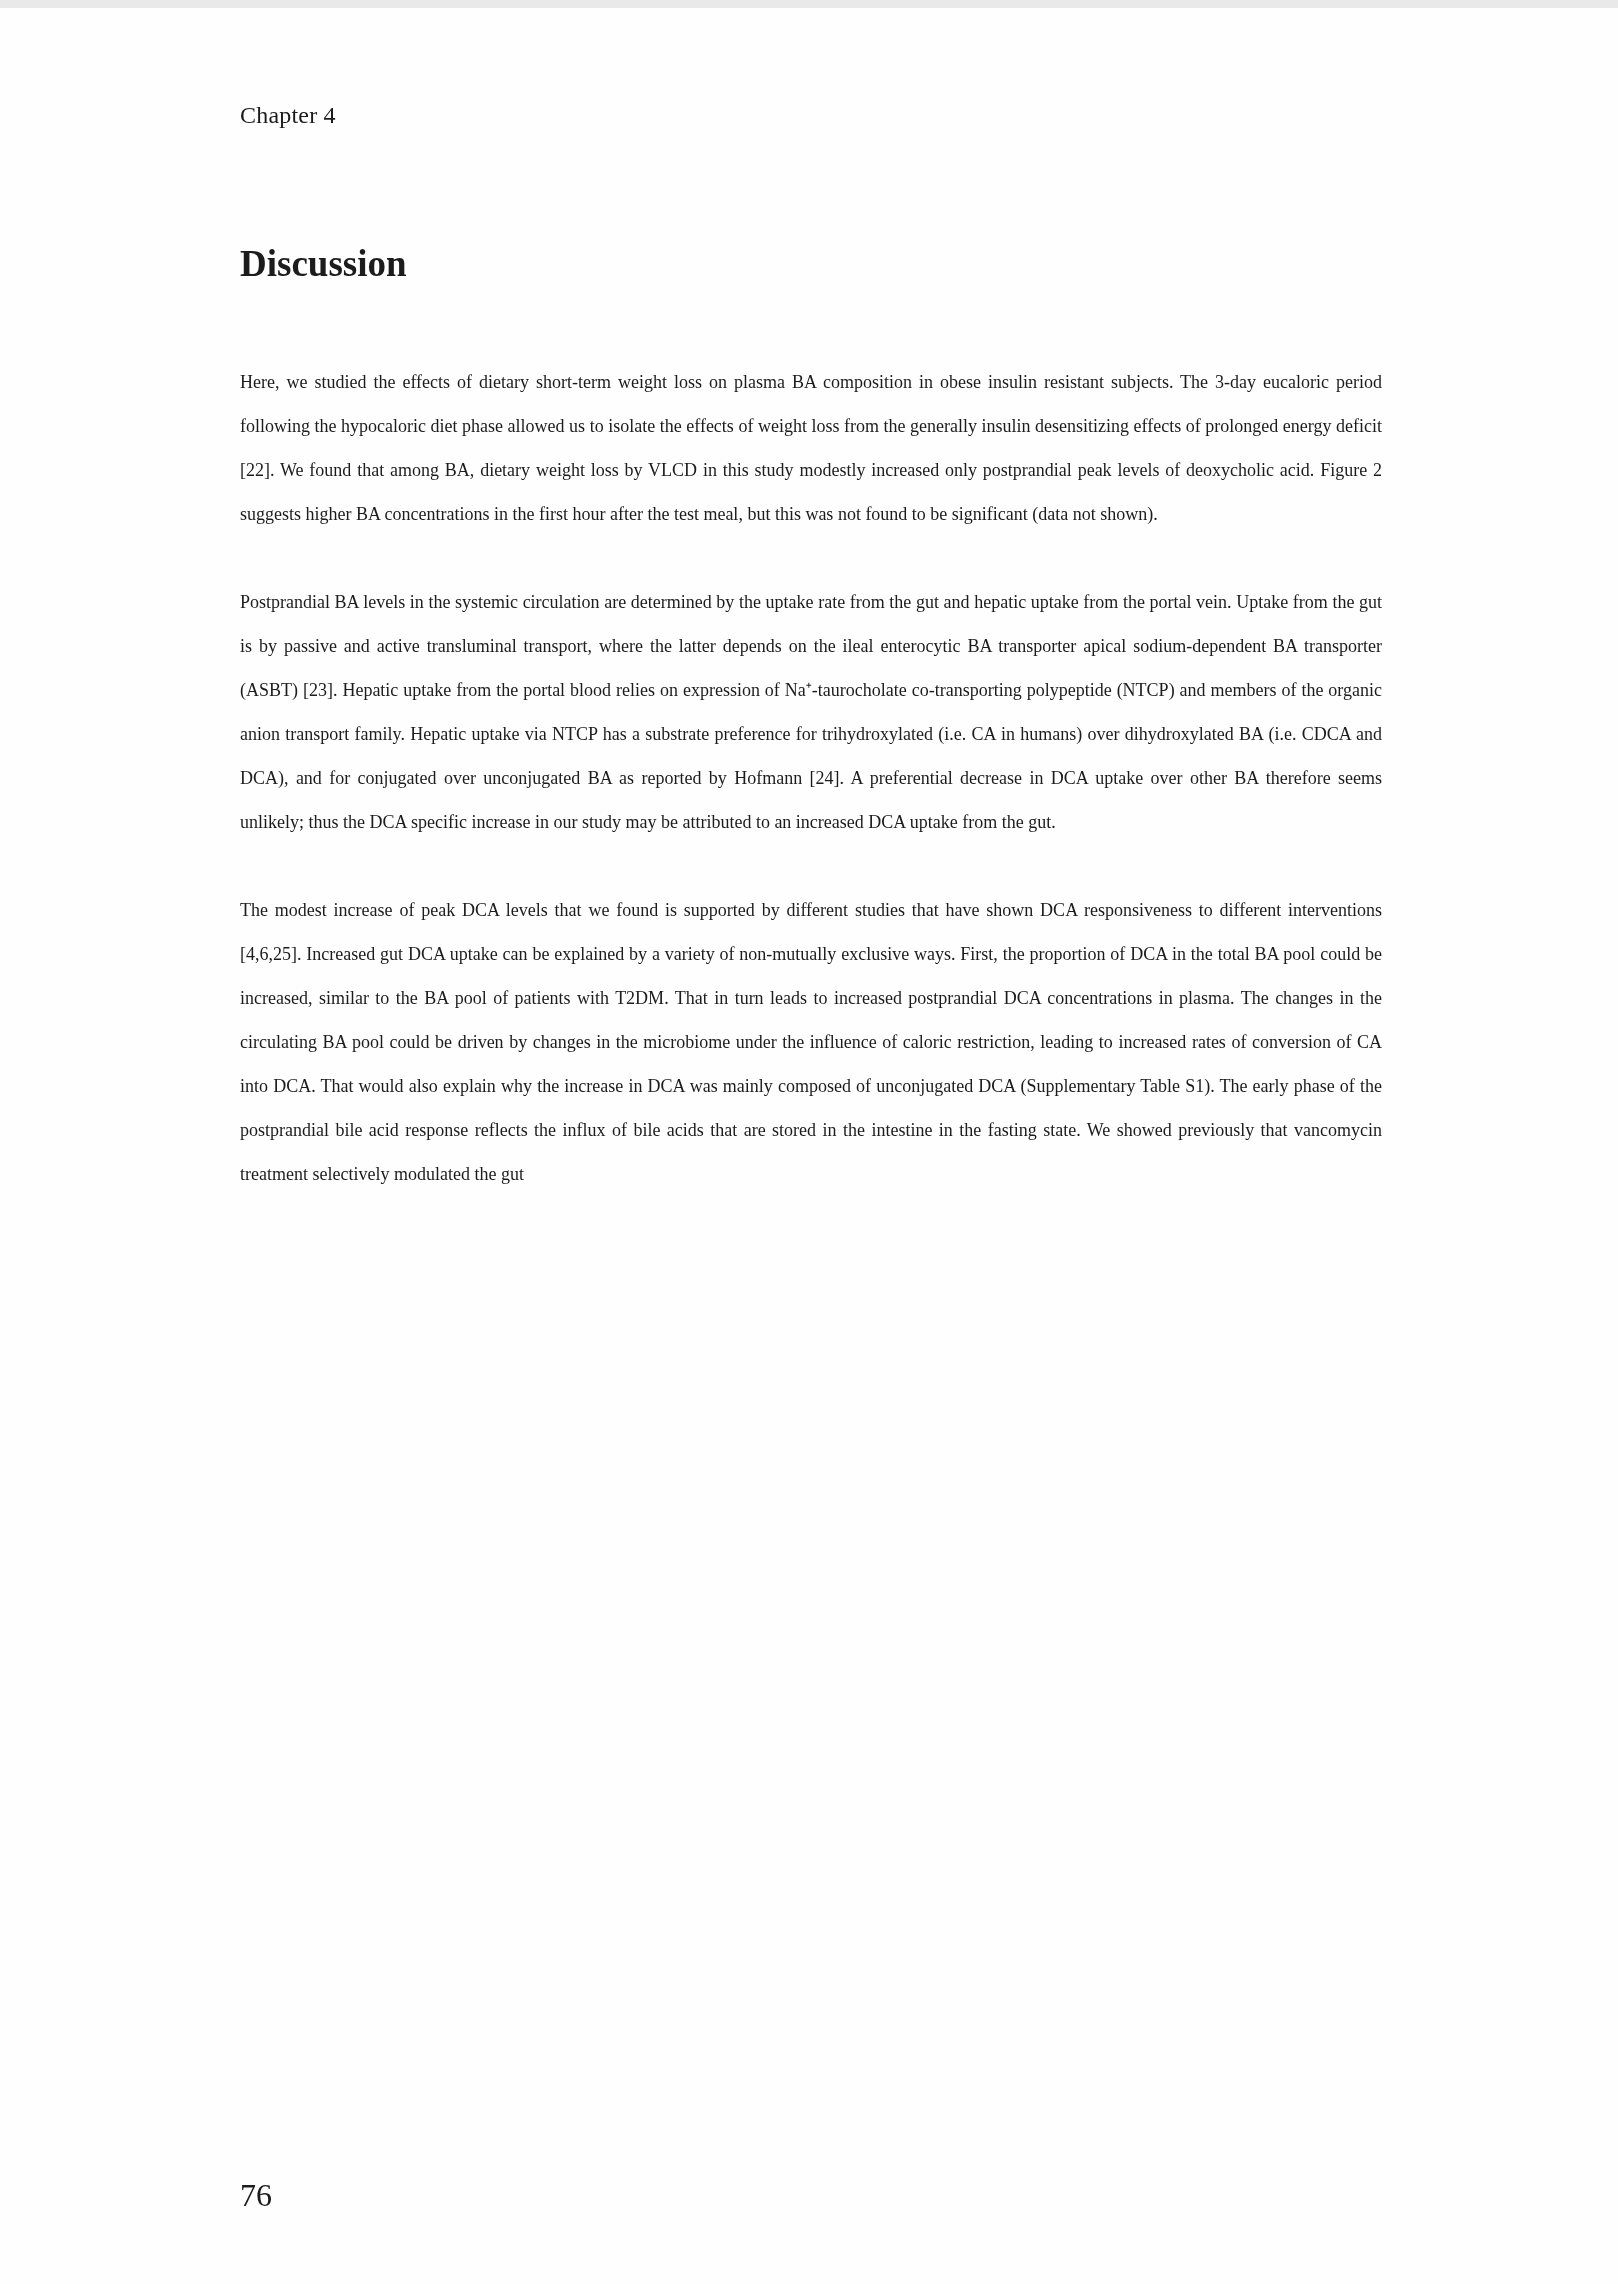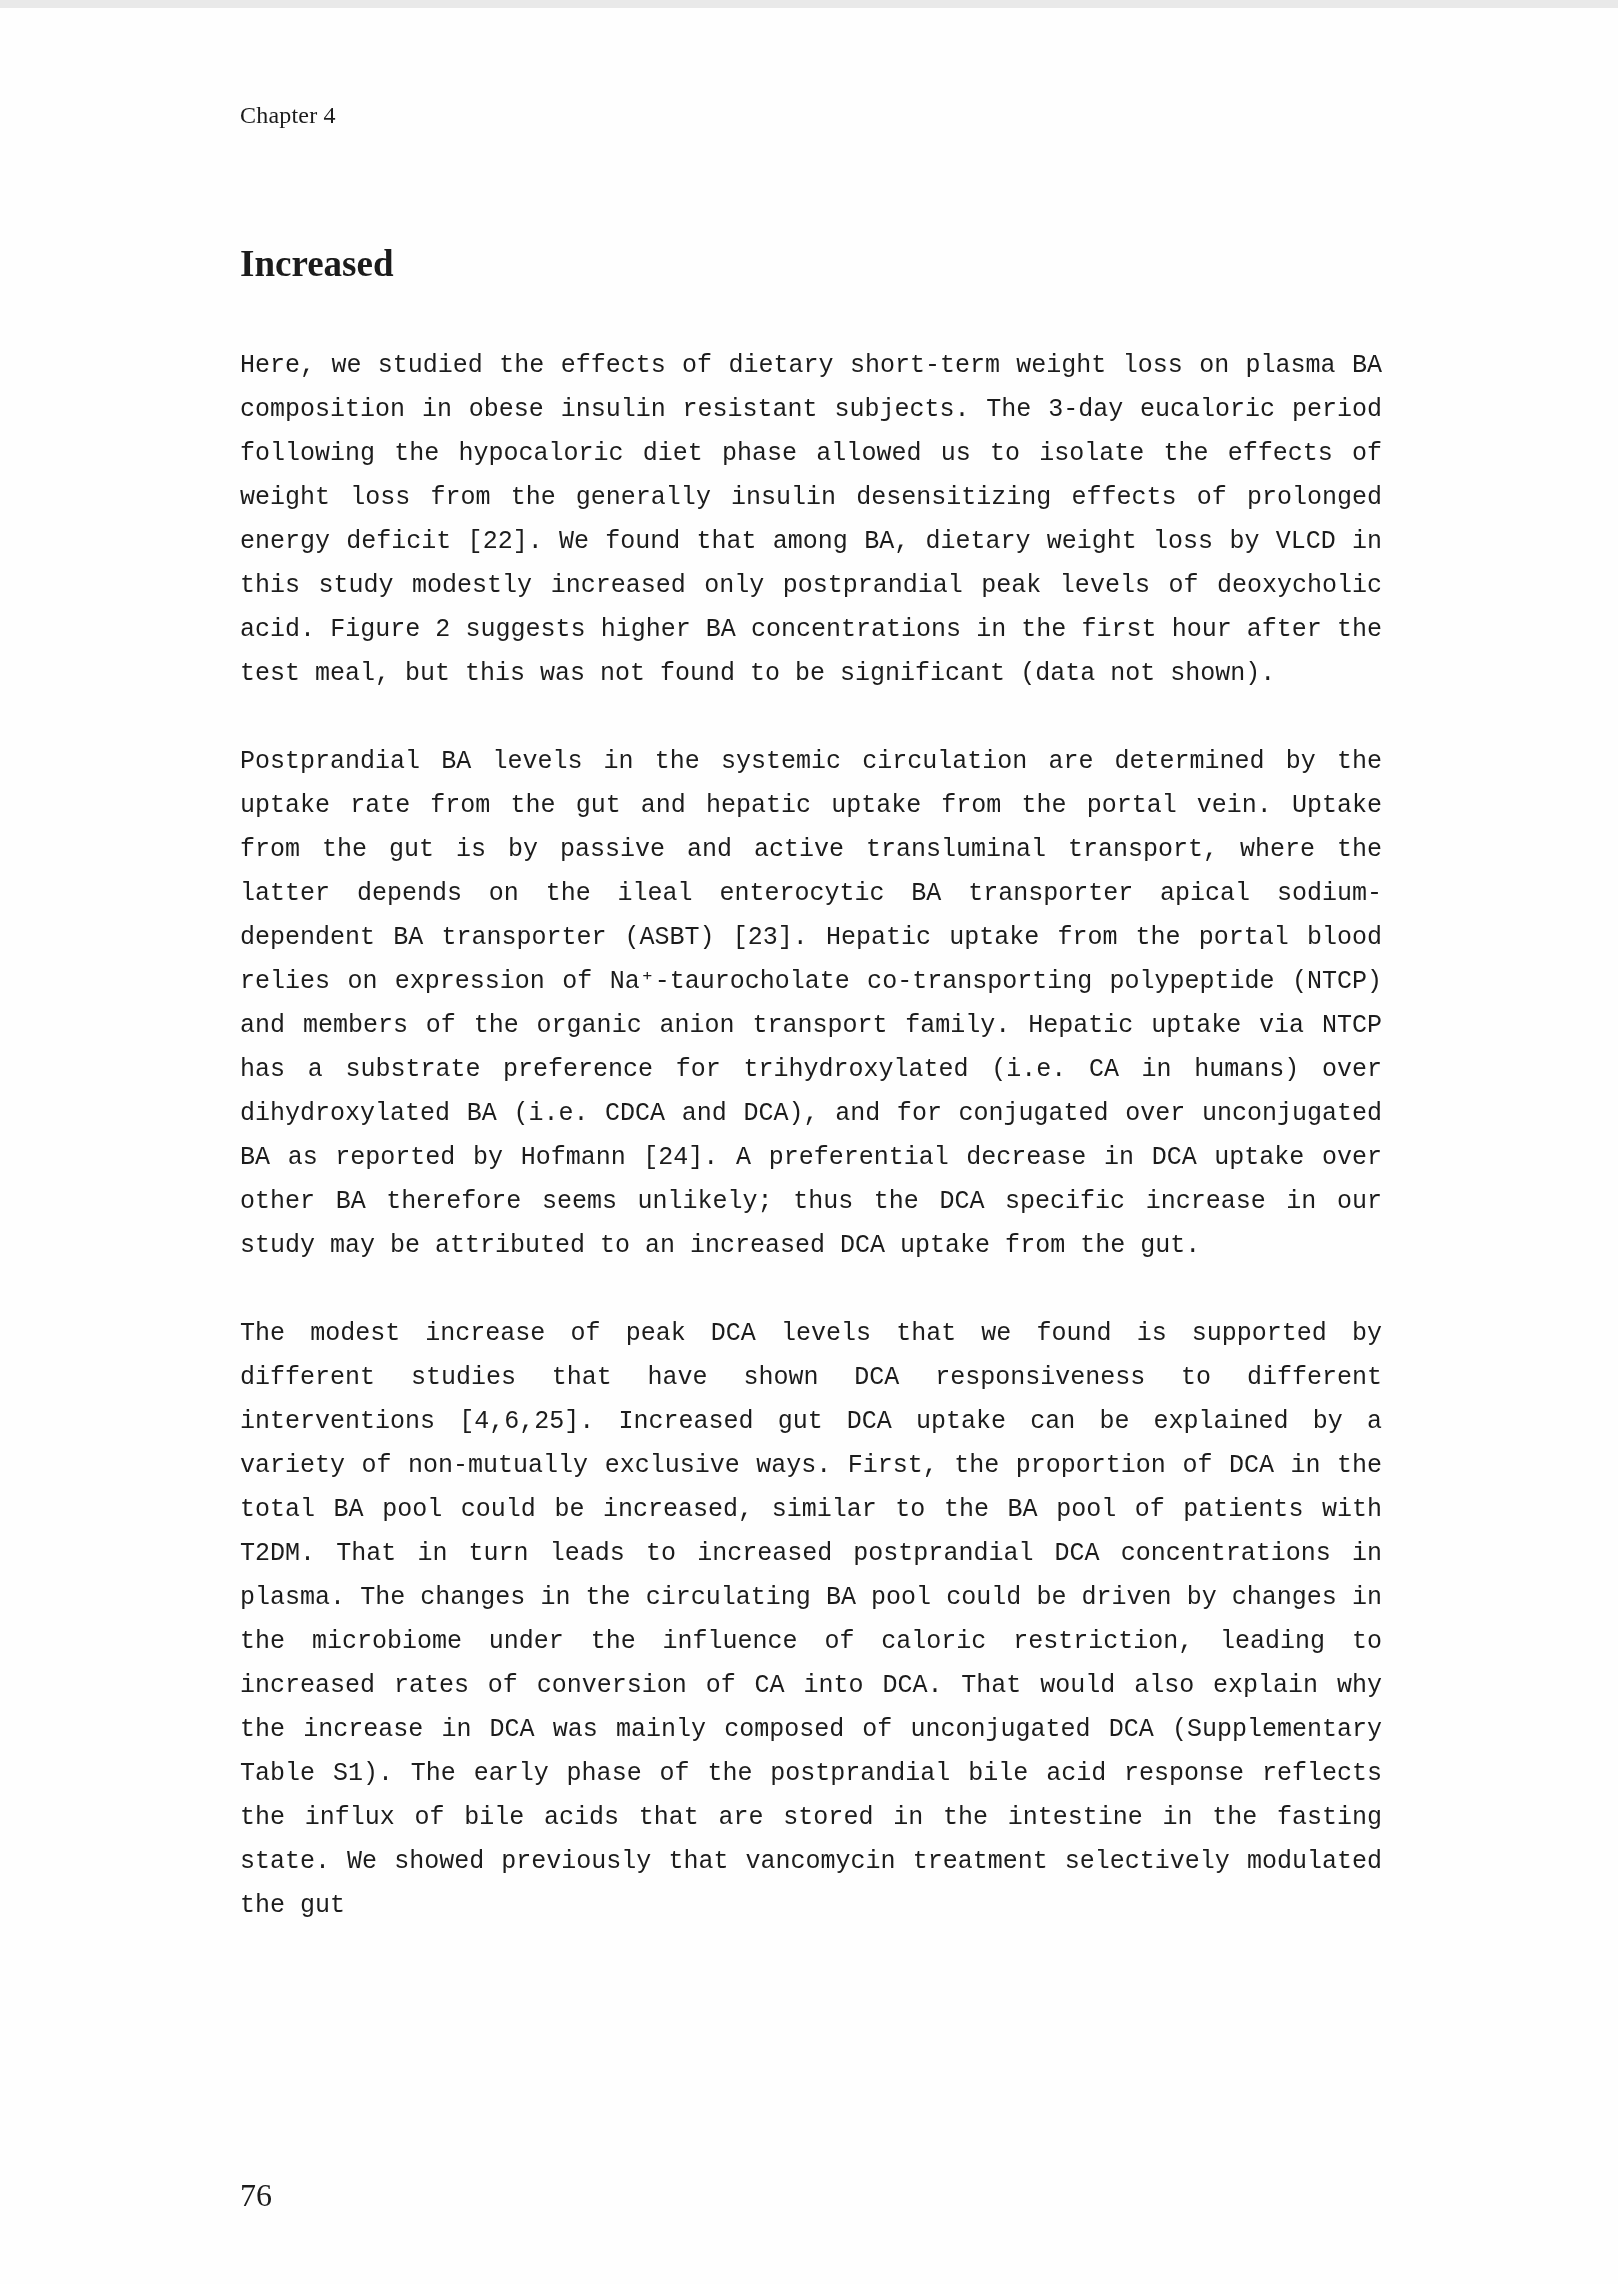--- a/index.html
+++ b/index.html
@@ -29,47 +29,46 @@
     position: absolute;
     top: 234px;
     left: 240px;
     font-size: 37px;
     font-weight: bold;
     line-height: 1.2;
     margin: 0;
   }
   .body-text {
     position: absolute;
-    top: 336px;
+    top: 352px;
     left: 240px;
     width: 1142px;
-    font-size: 25px;
+    font-size: 18px;
     line-height: 44px;
     text-align: justify;
-    font-family: Liberation Mono, monospace;
   }
   .body-text p {
     margin: 0 0 44px 0;
   }
   .page-number {
     position: absolute;
     top: 2168px;
     left: 240px;
     font-size: 32px;
     line-height: 1.2;
   }
 </style>
 </head>
 <body>
 
 <div class="page">
 
   <div class="chapter-label">Chapter 4</div>
 
-  <h1 class="section-title">Increased</h1>
+  <h1 class="section-title">Discussion</h1>
 
   <div class="body-text">
     <p>Here, we studied the effects of dietary short-term weight loss on plasma BA composition in obese insulin resistant subjects. The 3-day eucaloric period following the hypocaloric diet phase allowed us to isolate the effects of weight loss from the generally insulin desensitizing effects of prolonged energy deficit [22]. We found that among BA, dietary weight loss by VLCD in this study modestly increased only postprandial peak levels of deoxycholic acid. Figure 2 suggests higher BA concentrations in the first hour after the test meal, but this was not found to be significant (data not shown).</p>
     <p>Postprandial BA levels in the systemic circulation are determined by the uptake rate from the gut and hepatic uptake from the portal vein. Uptake from the gut is by passive and active transluminal transport, where the latter depends on the ileal enterocytic BA transporter apical sodium-dependent BA transporter (ASBT) [23]. Hepatic uptake from the portal blood relies on expression of Na⁺-taurocholate co-transporting polypeptide (NTCP) and members of the organic anion transport family. Hepatic uptake via NTCP has a substrate preference for trihydroxylated (i.e. CA in humans) over dihydroxylated BA (i.e. CDCA and DCA), and for conjugated over unconjugated BA as reported by Hofmann [24]. A preferential decrease in DCA uptake over other BA therefore seems unlikely; thus the DCA specific increase in our study may be attributed to an increased DCA uptake from the gut.</p>
     <p>The modest increase of peak DCA levels that we found is supported by different studies that have shown DCA responsiveness to different interventions [4,6,25]. Increased gut DCA uptake can be explained by a variety of non-mutually exclusive ways. First, the proportion of DCA in the total BA pool could be increased, similar to the BA pool of patients with T2DM. That in turn leads to increased postprandial DCA concentrations in plasma. The changes in the circulating BA pool could be driven by changes in the microbiome under the influence of caloric restriction, leading to increased rates of conversion of CA into DCA. That would also explain why the increase in DCA was mainly composed of unconjugated DCA (Supplementary Table S1). The early phase of the postprandial bile acid response reflects the influx of bile acids that are stored in the intestine in the fasting state. We showed previously that vancomycin treatment selectively modulated the gut</p>
   </div>
 
   <div class="page-number">76</div>
 
 </div>

